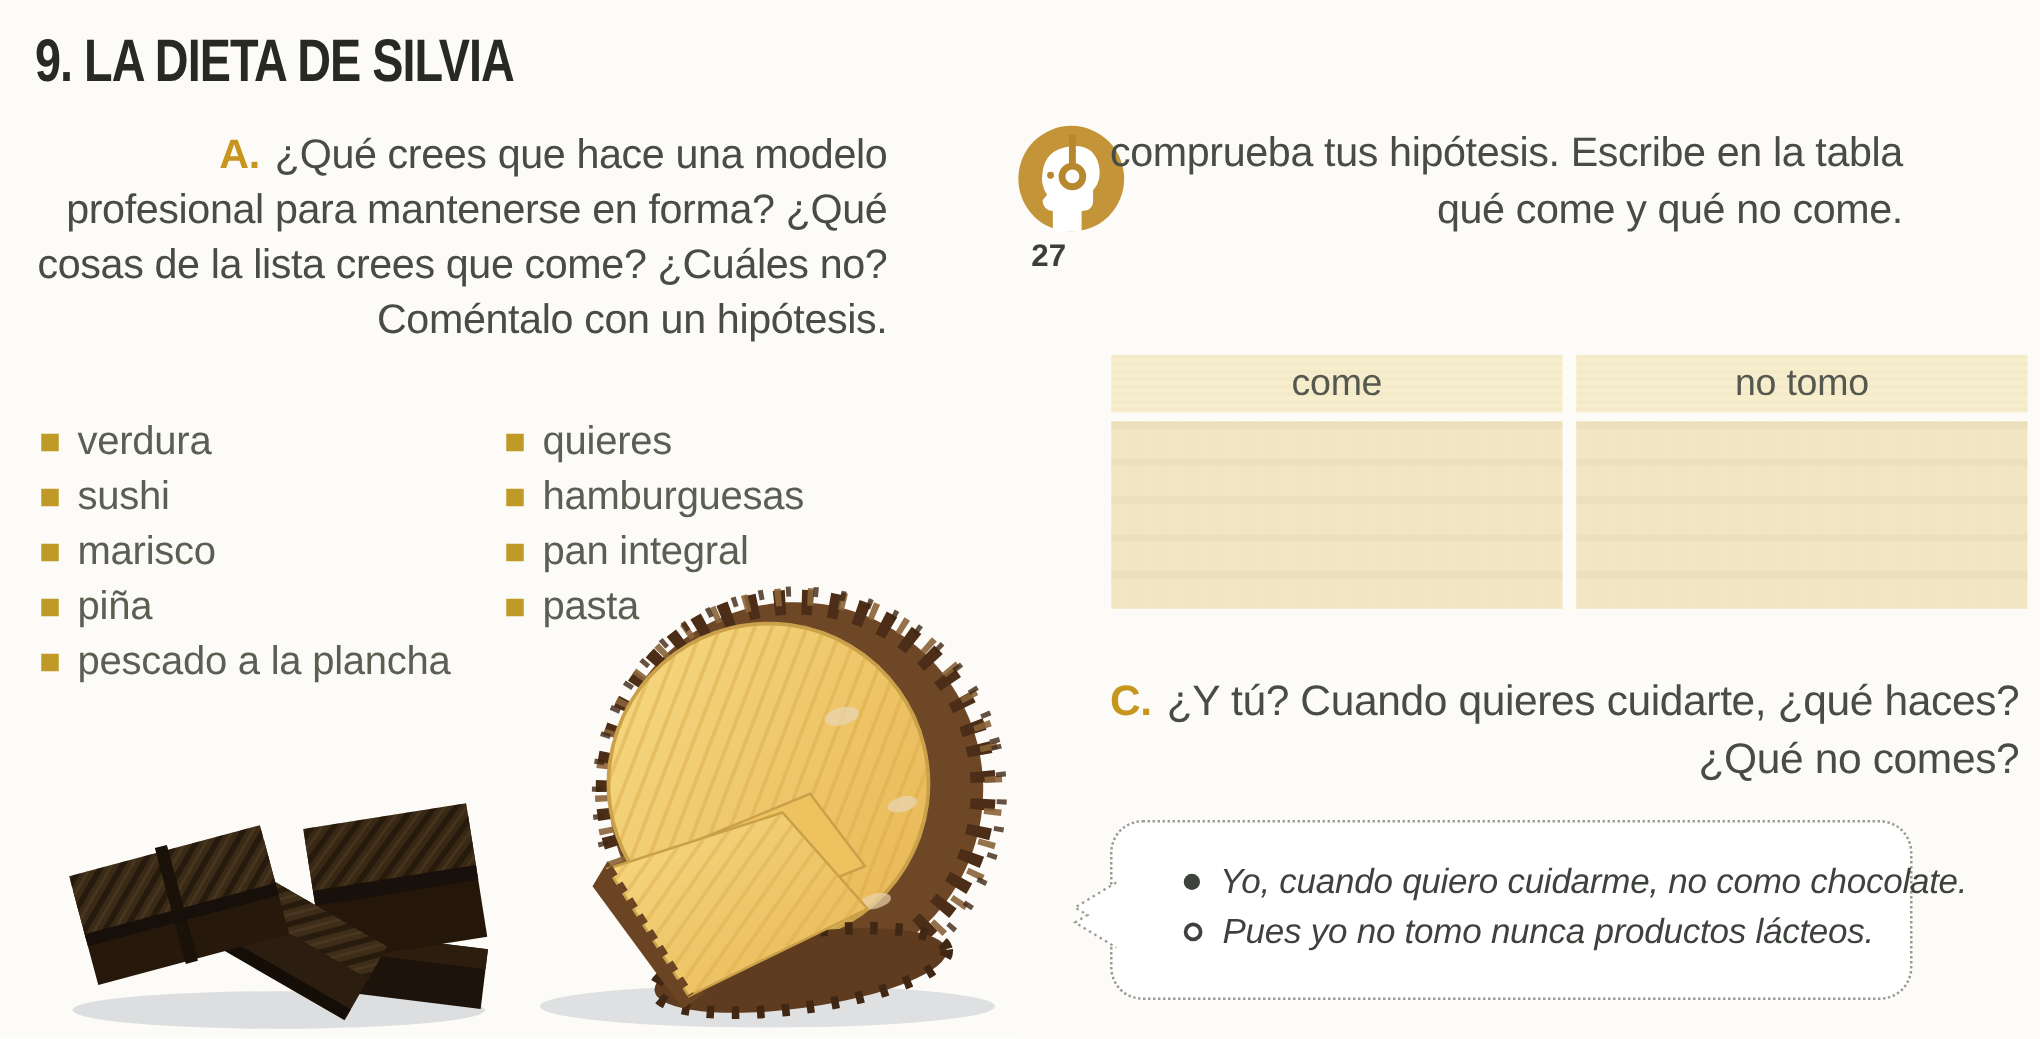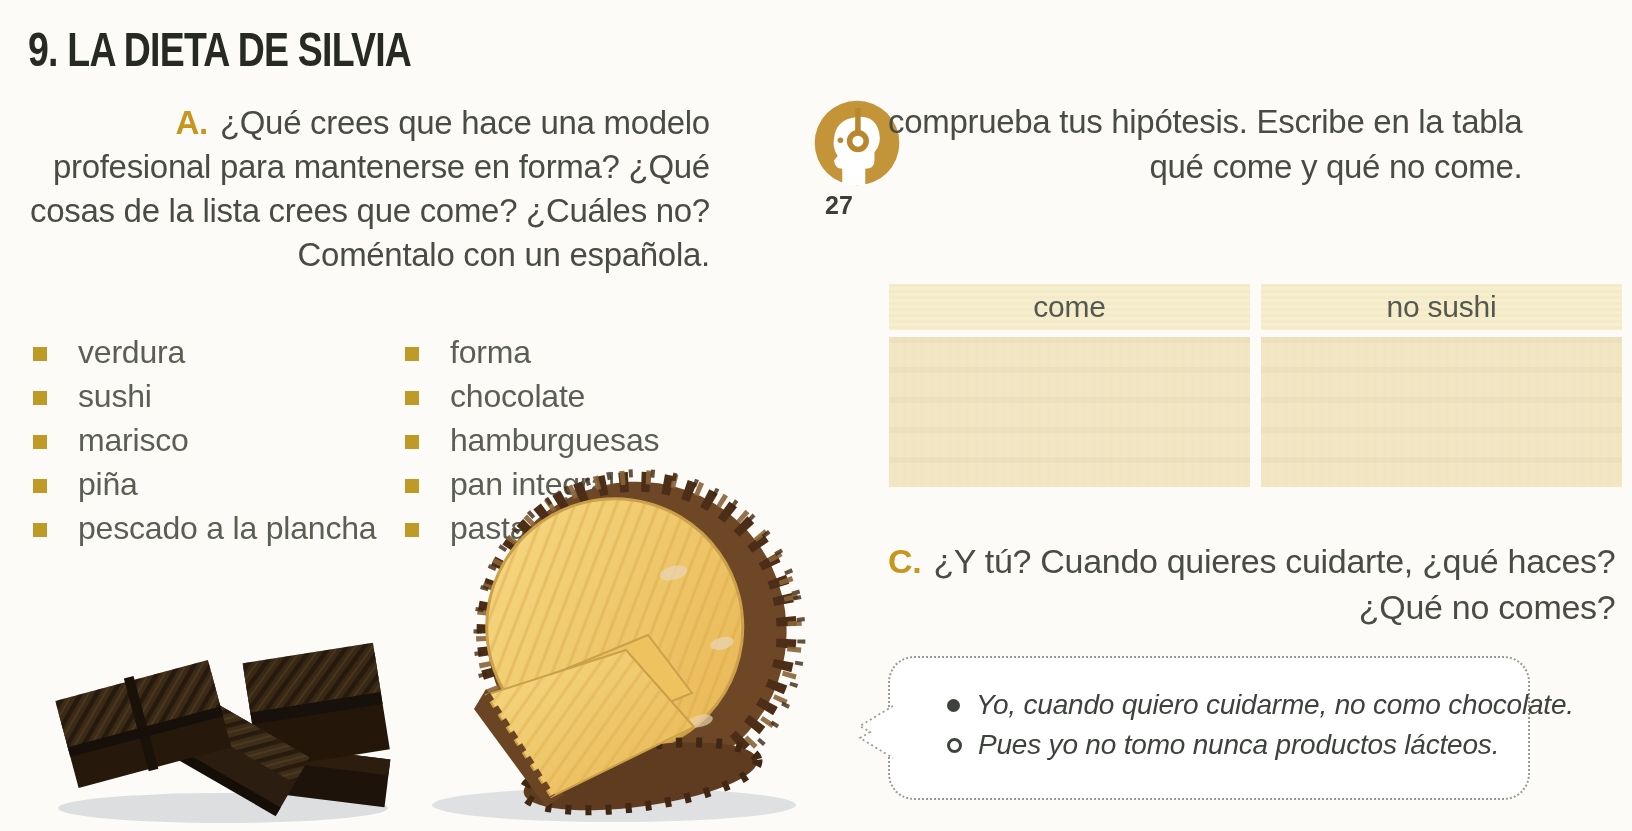--- a/index.html
+++ b/index.html
@@ -24,21 +24,21 @@
   #secB{left:888px;top:99px;}
   #secB .pline{line-height:45px;}
   #secC{left:888px;top:538px;}
   #secC .pline{font-size:34px;line-height:46px;}
   
   .food-col{position:absolute;top:330px;}
   #foodCol1{left:33px;}
   #foodCol2{left:405px;}
   .food-item{height:44px;display:flex;align-items:center;}
   .food-bullet{width:14px;height:14px;background:#c09a26;margin-right:15px;flex:0 0 auto;margin-top:3px;}
-  .food-label{font-size:32px;color:#5b5f53;letter-spacing:-.2px;white-space:nowrap;margin-left:16px;}
+  .food-label{font-size:32px;color:#5b5f53;letter-spacing:-.2px;white-space:nowrap;}
   
   .photo{position:absolute;}
   #chocPhoto{left:38px;top:610px;}
   #pinePhoto{left:386px;top:465px;}
   
   #audioIcon{position:absolute;left:811px;top:97px;}
   #audioNum{
     position:absolute;left:806px;top:191px;width:66px;text-align:center;
     font-size:25px;font-weight:bold;color:#3c3f38;
   }
@@ -75,21 +75,21 @@
 <div class="page">
 
   <div class="title">9. LA DIETA DE SILVIA</div>
 
   <div class="para" id="secA">
     <div class="pline">
       <span class="plabel">A.</span><span>¿Qué crees que hace una modelo</span>
     </div>
     <div class="pline">profesional para mantenerse en forma? ¿Qué</div>
     <div class="pline">cosas de la lista crees que come? ¿Cuáles no?</div>
-    <div class="pline">Coméntalo con un española.</div>
+    <div class="pline">Coméntalo con un hipótesis.</div>
   </div>
 
   <div class="food-col" id="foodCol1">
     <div class="food-item">
       <span class="food-bullet"></span>
       <span class="food-label">verdura</span>
     </div>
     <div class="food-item">
       <span class="food-bullet"></span>
       <span class="food-label">sushi</span>
@@ -104,25 +104,21 @@
     </div>
     <div class="food-item">
       <span class="food-bullet"></span>
       <span class="food-label">pescado a la plancha</span>
     </div>
   </div>
 
   <div class="food-col" id="foodCol2">
     <div class="food-item">
       <span class="food-bullet"></span>
-      <span class="food-label">forma</span>
-    </div>
-    <div class="food-item">
-      <span class="food-bullet"></span>
-      <span class="food-label">chocolate</span>
+      <span class="food-label">quieres</span>
     </div>
     <div class="food-item">
       <span class="food-bullet"></span>
       <span class="food-label">hamburguesas</span>
     </div>
     <div class="food-item">
       <span class="food-bullet"></span>
       <span class="food-label">pan integral</span>
     </div>
     <div class="food-item">
@@ -219,21 +215,21 @@
     <div class="pline">comprueba tus hipótesis. Escribe en la tabla</div>
     <div class="pline">qué come y qué no come.</div>
   </div>
 
   <div class="tbl">
     <div class="t-col">
       <div class="t-head">come</div>
       <div class="t-body"></div>
     </div>
     <div class="t-col">
-      <div class="t-head">no sushi</div>
+      <div class="t-head">no tomo</div>
       <div class="t-body"></div>
     </div>
   </div>
 
   <div class="para" id="secC">
     <div class="pline">
       <span class="plabel">C.</span><span>¿Y tú? Cuando quieres cuidarte, ¿qué haces?</span>
     </div>
     <div class="pline">¿Qué no comes?</div>
   </div>

